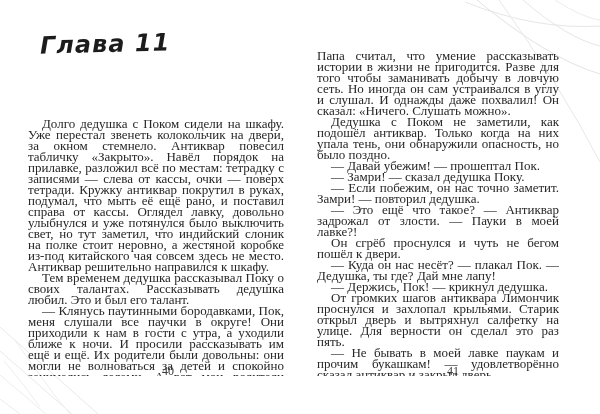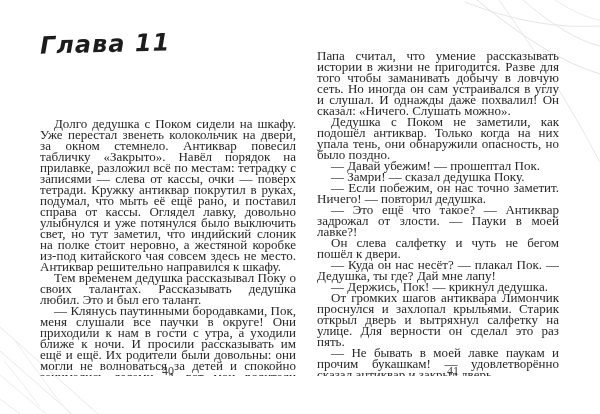--- a/index.html
+++ b/index.html
@@ -39,21 +39,21 @@
     overflow: hidden;
     margin-top: 17px;
   }
   .body-text p {
     margin: 0;
     padding: 0;
     text-indent: 14px;
   }
   .body-text p.no-indent { text-indent: 0; }
   .left-body {
-    left: 40px;
+    left: 28px;
     top: 101px;
     width: 256px;
     height: 258px;
   }
   .right-body {
     left: 317px;
     top: 33px;
     width: 242px;
     height: 326px;
   }
@@ -98,23 +98,23 @@
       </div>
     <div class="pagenum left">40</div>
   </div>
 
   <div>
     <div class="body-text right-body">
         <p class="no-indent">Папа считал, что умение рассказывать истории в жизни не пригодится. Разве для того чтобы заманивать добычу в ловчую сеть. Но иногда он сам устраивался в углу и слушал. И однажды даже похвалил! Он сказал: «Ничего. Слушать можно».</p>
         <p>Дедушка с Поком не заметили, как подошёл антиквар. Только когда на них упала тень, они обнаружили опасность, но было поздно.</p>
         <p>— Давай убежим! — прошептал Пок.</p>
         <p>— Замри! — сказал дедушка Поку.</p>
-        <p>— Если побежим, он нас точно заметит. Ничего! — повторил дедушка.</p>
+        <p>— Если побежим, он нас точно заметит. Замри! — повторил дедушка.</p>
         <p>— Это ещё что такое? — Антиквар задрожал от злости. — Пауки в моей лавке?!</p>
-        <p>Он слева салфетку и чуть не бегом пошёл к двери.</p>
+        <p>Он сгрёб проснулся и чуть не бегом пошёл к двери.</p>
         <p>— Куда он нас несёт? — плакал Пок. — Дедушка, ты где? Дай мне лапу!</p>
         <p>— Держись, Пок! — крикнул дедушка.</p>
         <p>От громких шагов антиквара Лимончик проснулся и захлопал крыльями. Старик открыл дверь и вытряхнул салфетку на улице. Для верности он сделал это раз пять.</p>
         <p>— Не бывать в моей лавке паукам и прочим букашкам! — удовлетворённо сказал антиквар и закрыл дверь.</p>
       </div>
     <div class="pagenum right">41</div>
   </div>
 
 </div>
 

